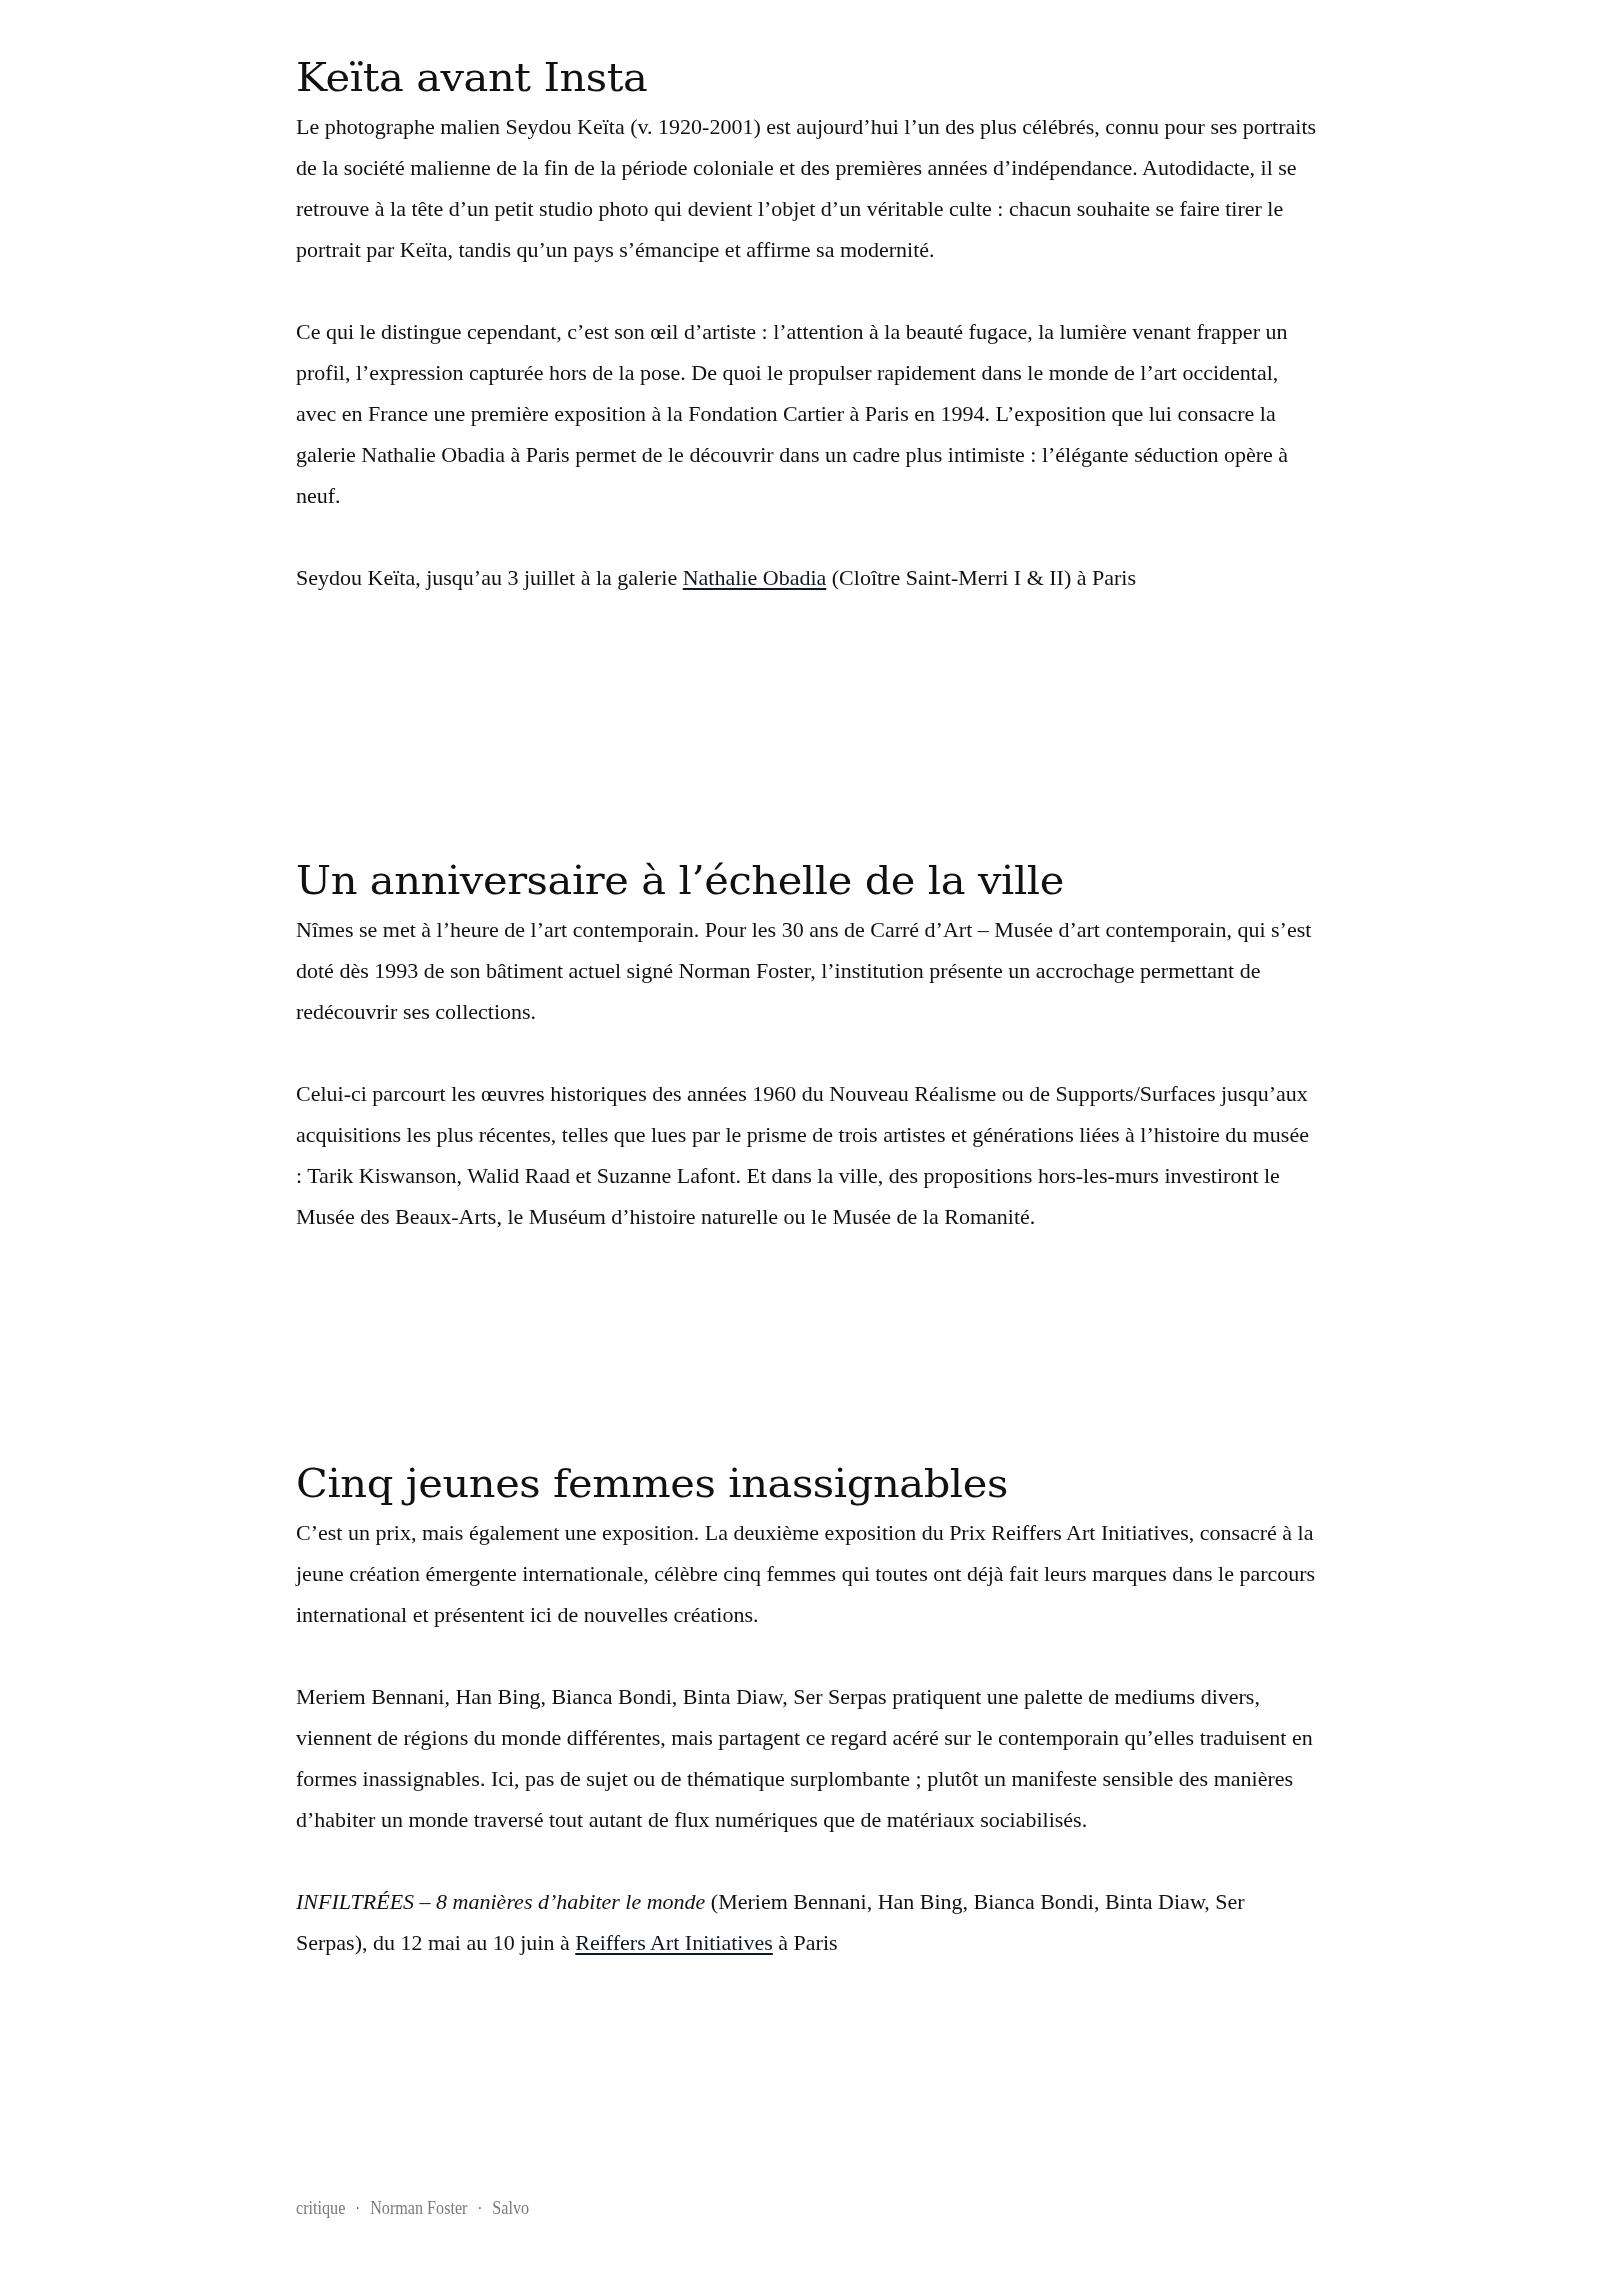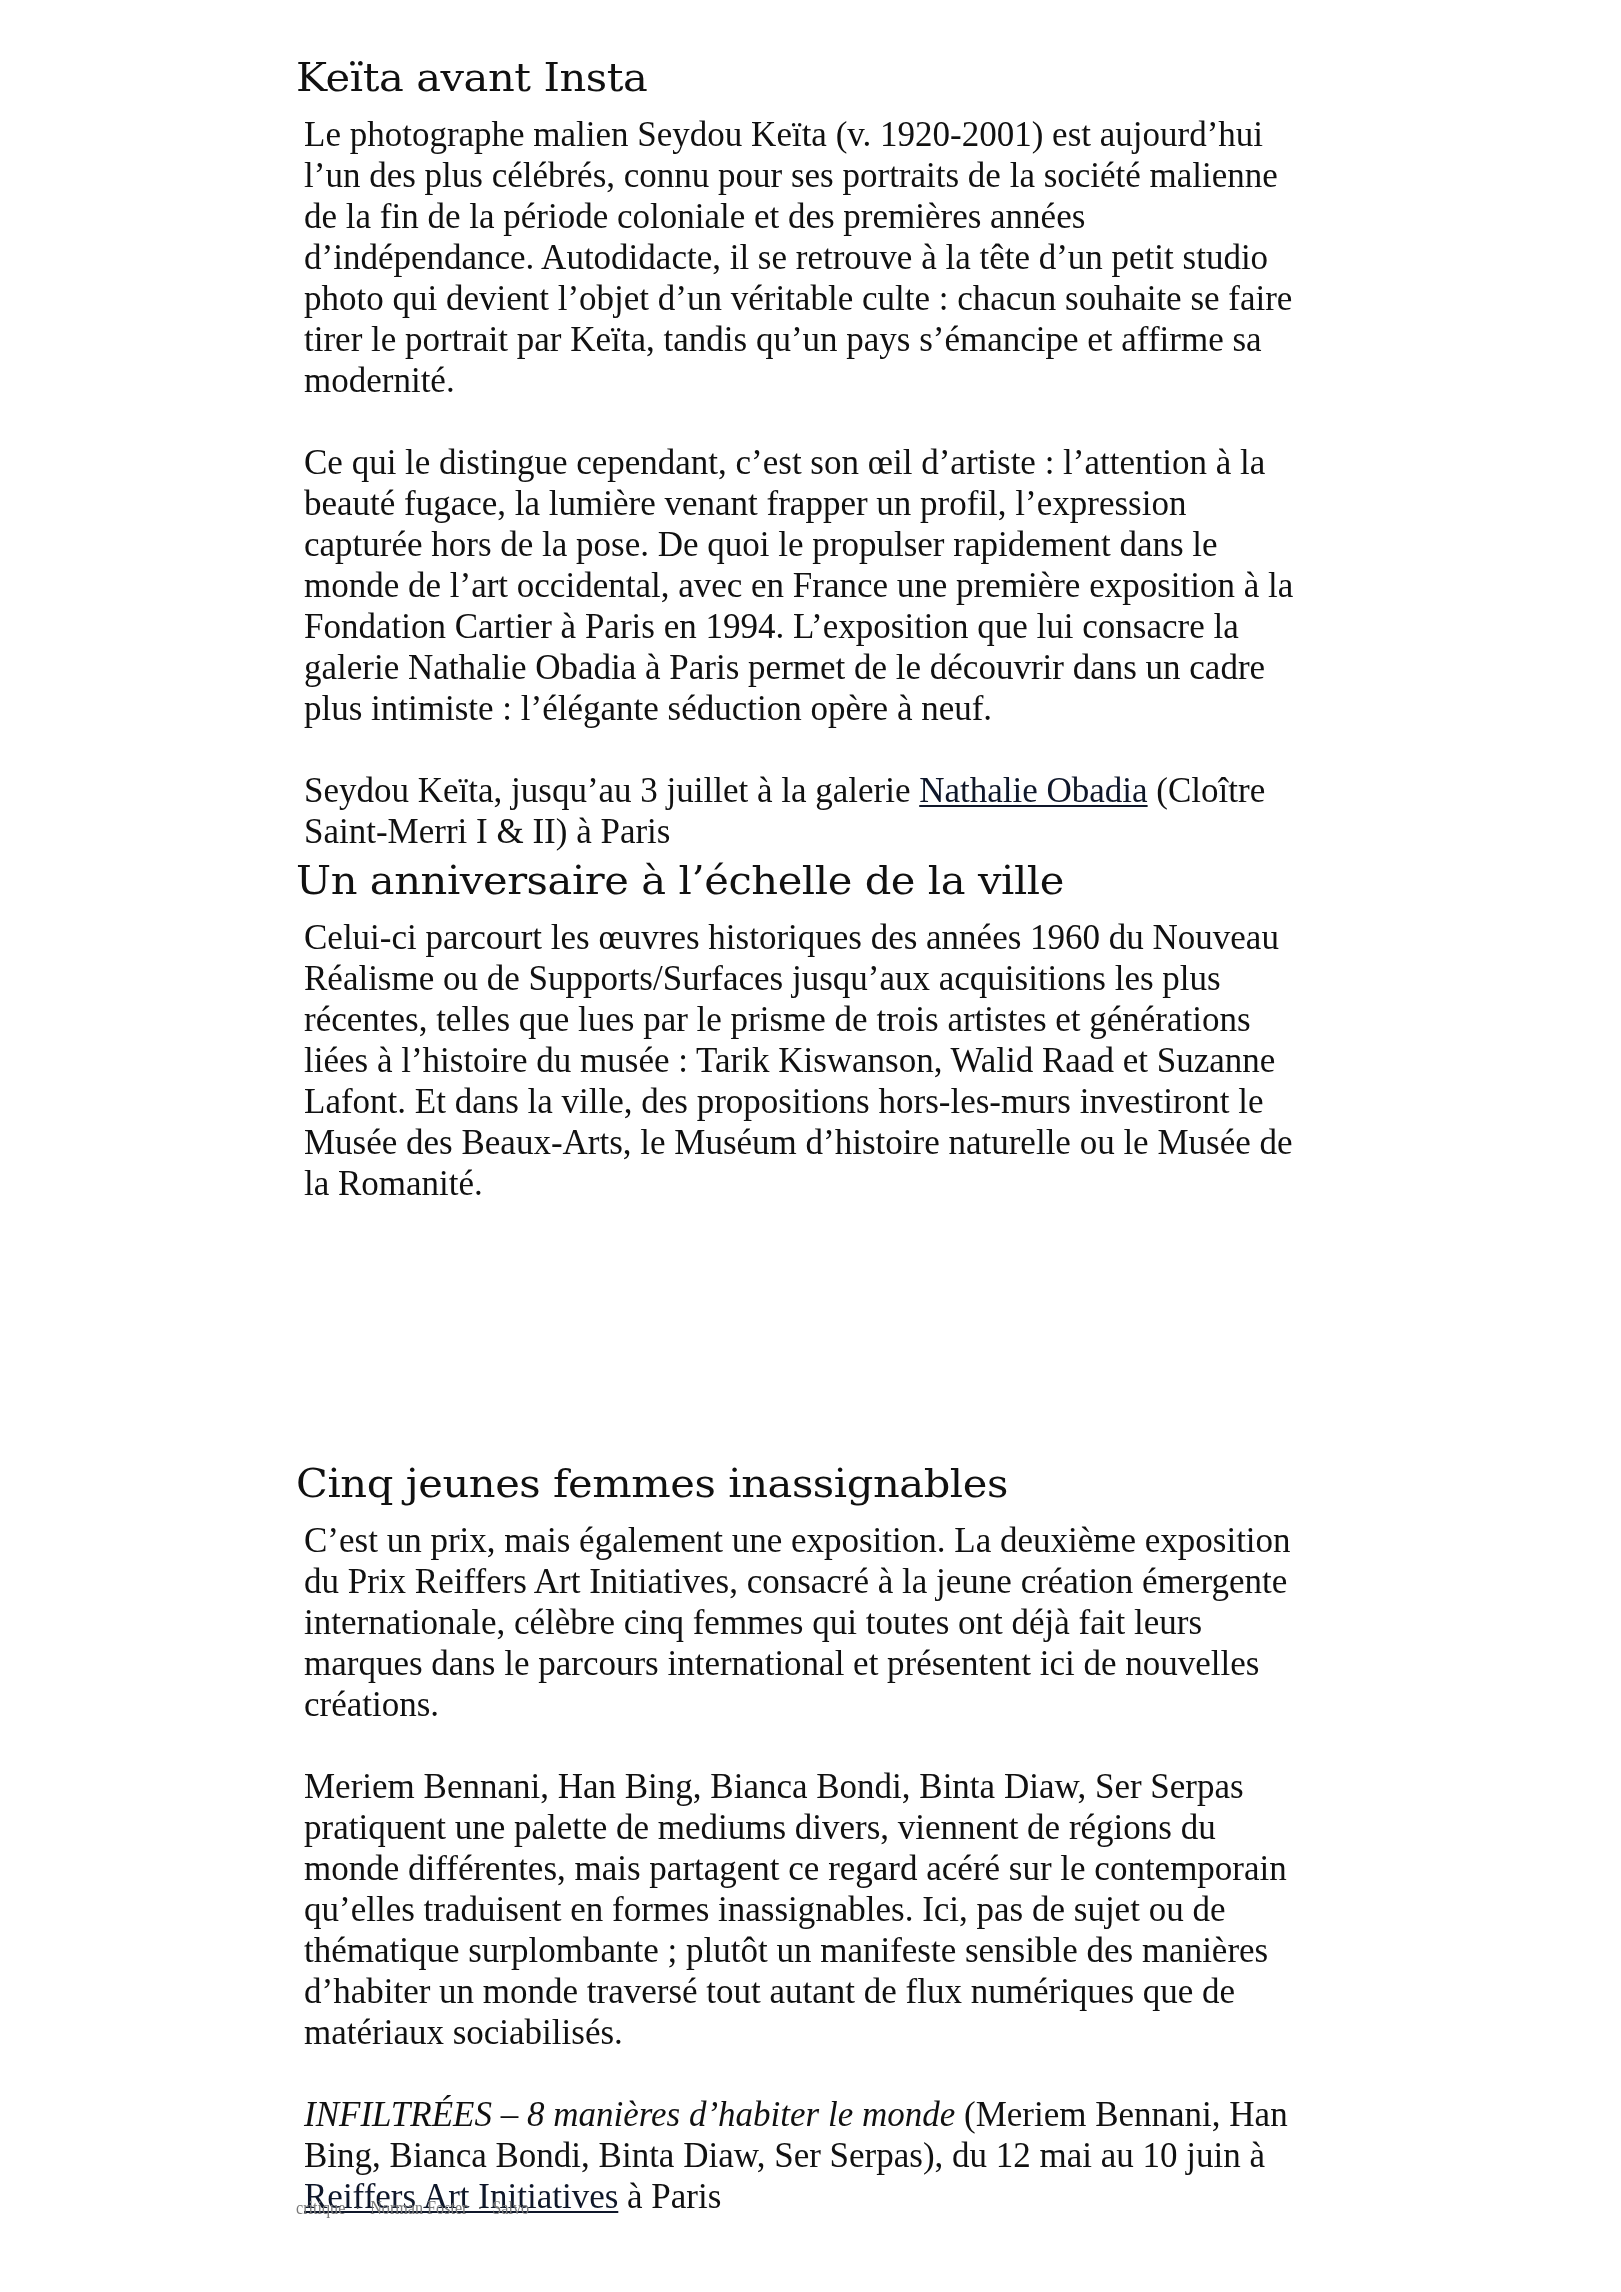--- a/index.html
+++ b/index.html
@@ -27,23 +27,23 @@
     letter-spacing: -0.4px;
     line-height: 50px;
     margin: 0;
     color: #111111;
     transform: scaleX(1.04);
     transform-origin: left center;
     white-space: nowrap;
   }
   .para {
     font-family: "Liberation Serif", serif;
-    font-size: 35px;
+    font-size: 22px;
     line-height: 41px;
-    margin: 8px;
+    margin: 0;
     color: #111111;
   }
   .para + .para { margin-top: 41px; }
   .title-gap { height: 3.6px; }
   .link {
     color: #0f172a;
     text-decoration: underline;
     text-decoration-thickness: 1.8px;
     text-underline-offset: 2.7px;
     cursor: pointer;
@@ -77,20 +77,21 @@
     <h2 class="section-title">Keïta avant Insta</h2>
     <div class="title-gap"></div>
     <p class="para">Le photographe malien Seydou Keïta (v. 1920-2001) est aujourd’hui l’un des plus célébrés, connu pour ses portraits de la société malienne de la fin de la période coloniale et des premières années d’indépendance. Autodidacte, il se retrouve à la tête d’un petit studio photo qui devient l’objet d’un véritable culte : chacun souhaite se faire tirer le portrait par Keïta, tandis qu’un pays s’émancipe et affirme sa modernité.</p>
     <p class="para">Ce qui le distingue cependant, c’est son œil d’artiste : l’attention à la beauté fugace, la lumière venant frapper un profil, l’expression capturée hors de la pose. De quoi le propulser rapidement dans le monde de l’art occidental, avec en France une première exposition à la Fondation Cartier à Paris en 1994. L’exposition que lui consacre la galerie Nathalie Obadia à Paris permet de le découvrir dans un cadre plus intimiste : l’élégante séduction opère à neuf.</p>
     <p class="para"><span>Seydou Keïta, jusqu’au 3 juillet à la galerie </span><a class="link">Nathalie Obadia</a><span> (Cloître Saint-Merri I &amp; II) à Paris</span></p>
   </section>
 
   <section id="sec2" class="sec-body">
     <h2 class="section-title">Un anniversaire à l’échelle de la ville</h2>
     <div class="title-gap"></div>
+    <p class="para">Nîmes se met à l’heure de l’art contemporain. Pour les 30 ans de Carré d’Art – Musée d’art contemporain, qui s’est doté dès 1993 de son bâtiment actuel signé Norman Foster, l’institution présente un accrochage permettant de redécouvrir ses collections.</p>
     <p class="para">Celui-ci parcourt les œuvres historiques des années 1960 du Nouveau Réalisme ou de Supports/Surfaces jusqu’aux acquisitions les plus récentes, telles que lues par le prisme de trois artistes et générations liées à l’histoire du musée : Tarik Kiswanson, Walid Raad et Suzanne Lafont. Et dans la ville, des propositions hors-les-murs investiront le Musée des Beaux-Arts, le Muséum d’histoire naturelle ou le Musée de la Romanité.</p>
   </section>
 
   <section id="sec3" class="sec-body">
     <h2 class="section-title">Cinq jeunes femmes inassignables</h2>
     <div class="title-gap"></div>
     <p class="para">C’est un prix, mais également une exposition. La deuxième exposition du Prix Reiffers Art Initiatives, consacré à la jeune création émergente internationale, célèbre cinq femmes qui toutes ont déjà fait leurs marques dans le parcours international et présentent ici de nouvelles créations.</p>
     <p class="para">Meriem Bennani, Han Bing, Bianca Bondi, Binta Diaw, Ser Serpas pratiquent une palette de mediums divers, viennent de régions du monde différentes, mais partagent ce regard acéré sur le contemporain qu’elles traduisent en formes inassignables. Ici, pas de sujet ou de thématique surplombante ; plutôt un manifeste sensible des manières d’habiter un monde traversé tout autant de flux numériques que de matériaux sociabilisés.</p>
     <p class="para"><em>INFILTRÉES – 8 manières d’habiter le monde</em><span> (Meriem Bennani, Han Bing, Bianca Bondi, Binta Diaw, Ser Serpas), du 12 mai au 10 juin à </span><a class="link">Reiffers Art Initiatives</a><span> à Paris</span></p>
   </section>

